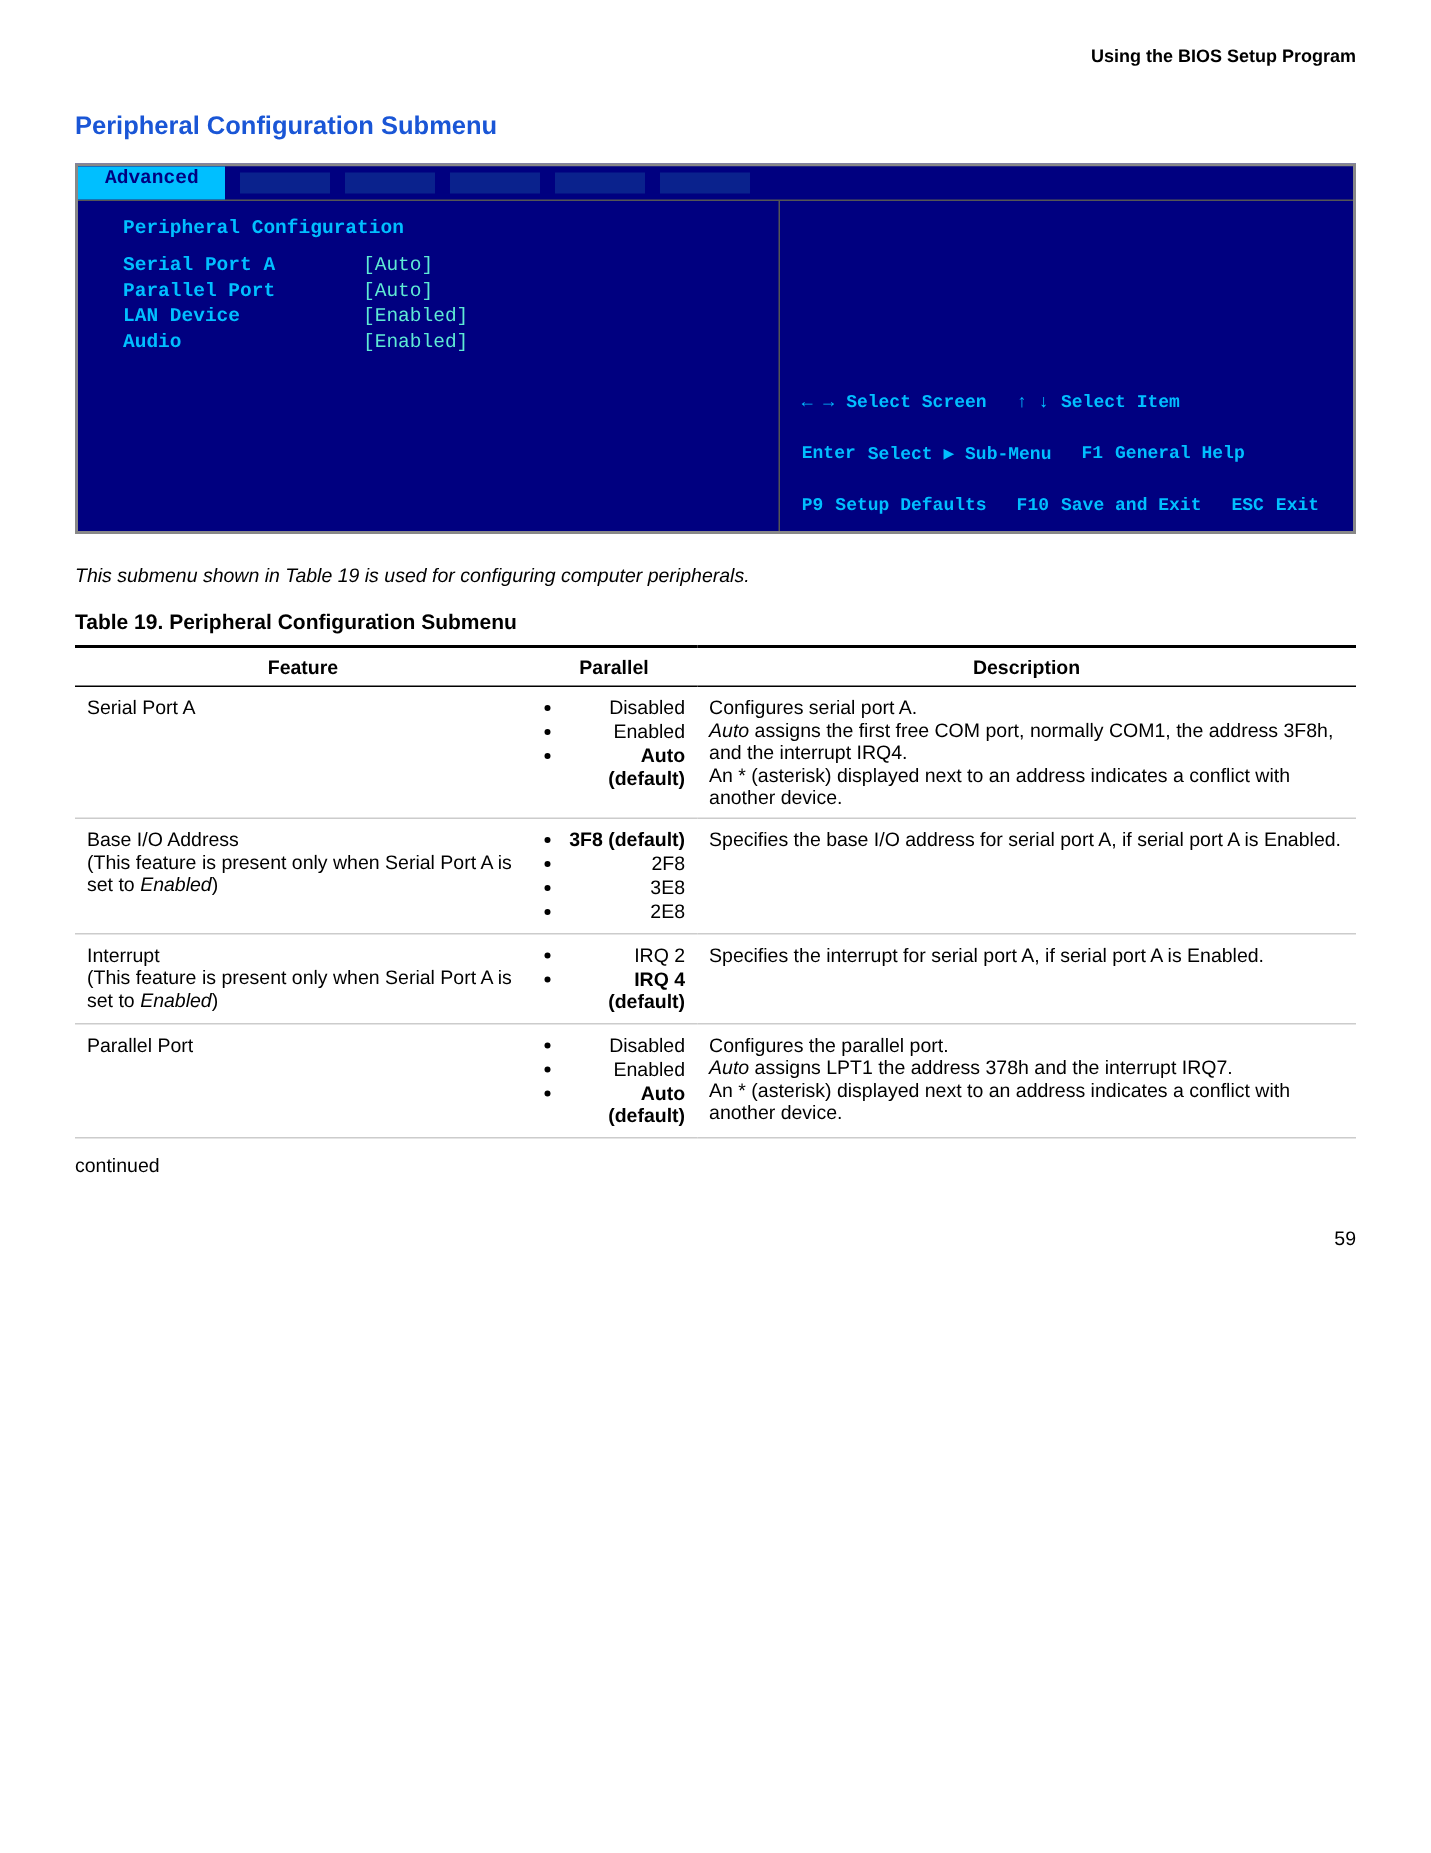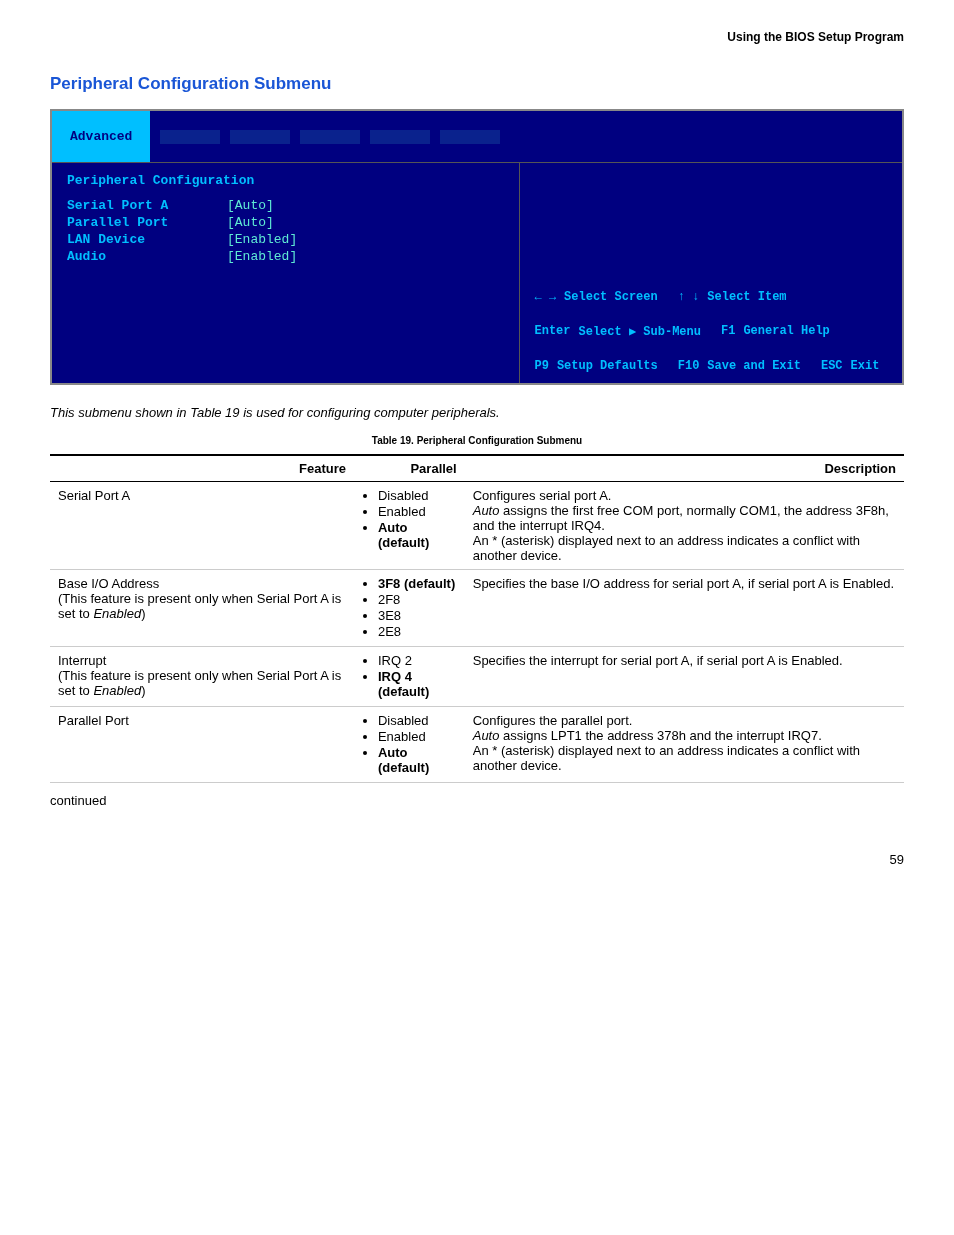--- a/index.html
+++ b/index.html
@@ -39,21 +39,21 @@
       width: 100%;
     }
 
     .bios-header-row {
       display: flex;
       background: #000080;
       border-bottom: 1px solid #555;
     }
 
     .bios-tab {
-      padding: 18px 18px;
+      padding: 0 18px;
       color: #00bfff;
       font-weight: bold;
       font-size: 13px;
     }
 
     .bios-tab.active {
       background: #00bfff;
       color: #000080;
     }
 
@@ -73,21 +73,21 @@
       opacity: 0.4;
     }
 
     .bios-body {
       display: flex;
       min-height: 220px;
     }
 
     .bios-left {
       flex: 0 0 55%;
-      padding: 10px 15px;
+      padding: 10px 30px;
       border-right: 1px solid #555;
     }
 
     .bios-right {
       flex: 1;
       padding: 10px 15px;
       display: flex;
       flex-direction: column;
       justify-content: flex-end;
     }
@@ -143,70 +143,70 @@
     
     .desc-text {
       margin-bottom: 15px;
       font-size: 13px;
       font-style: italic;
     }
 
     
     .table-caption {
       font-weight: bold;
-      font-size: 10px;
+      font-size: 14px;
       margin-bottom: 8px;
-      text-align: center;
     }
 
     table {
       width: 100%;
       border-collapse: collapse;
       margin-bottom: 10px;
     }
 
     table th {
       background: #fff;
       border-top: 2px solid #000;
       border-bottom: 1px solid #000;
       padding: 5px 8px;
-      text-align: right;
+      text-align: center;
       font-weight: bold;
       font-size: 13px;
     }
 
     table td {
       border-bottom: 1px solid #ccc;
       padding: 6px 8px;
       vertical-align: top;
       font-size: 13px;
     }
 
     table td ul {
       list-style: disc;
       padding-left: 16px;
+      text-align: right;
     }
 
     table td ul li {
       margin-bottom: 1px;
     }
 
     .italic {
       font-style: italic;
     }
 
     .continued {
       font-size: 13px;
       margin-top: 5px;
     }
 
     .page-number {
       text-align: right;
       font-size: 13px;
-      margin-top: 44px;
+      margin-top: 34px;
     }
 
     .bios-spacer {
       height: 50px;
     }
   </style>
 </head>
 <body>
 
 <div class="header-right">

